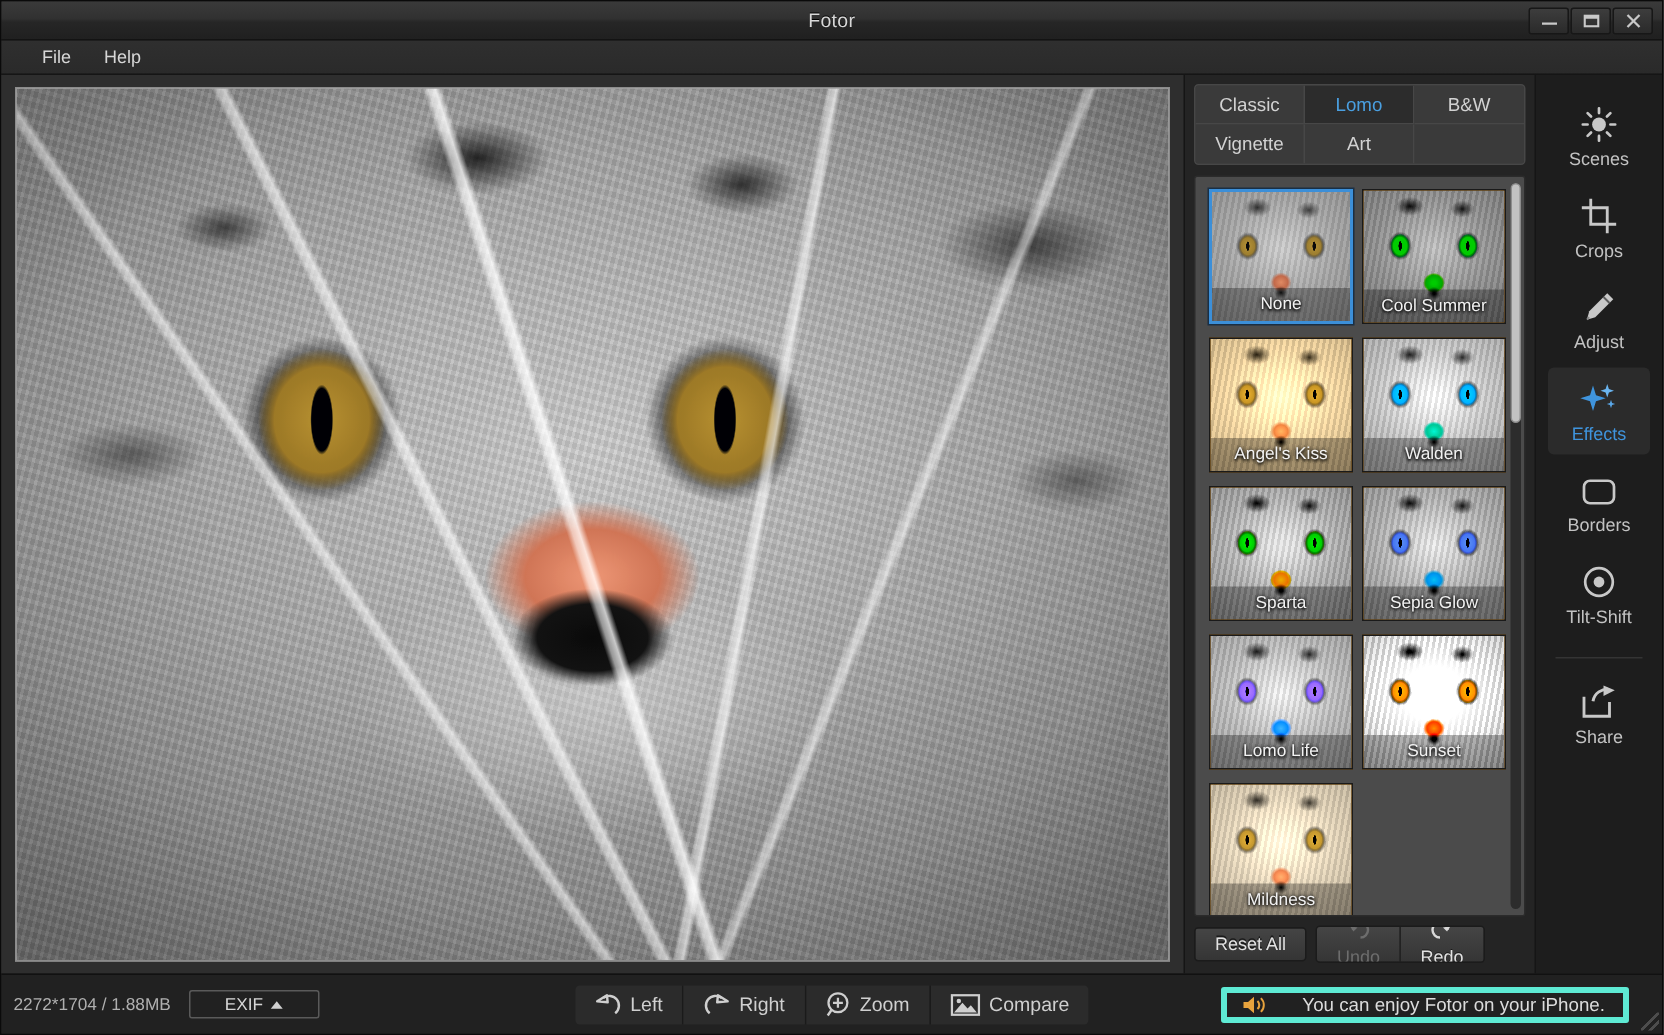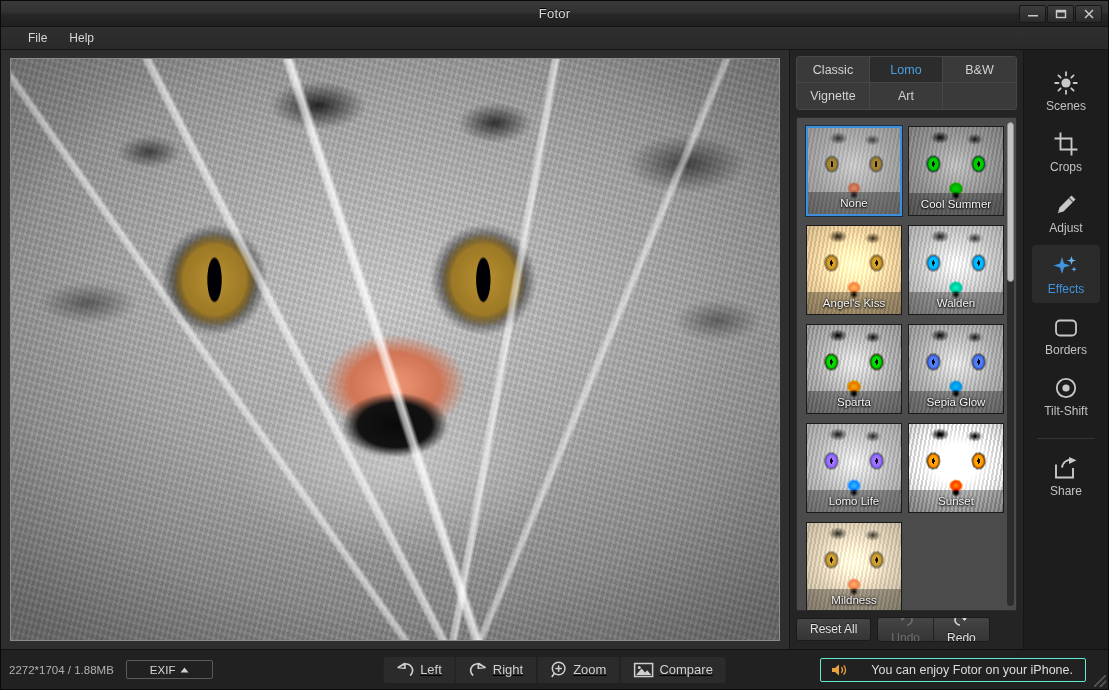--- a/index.html
+++ b/index.html
@@ -262,35 +262,35 @@
   .status-left { display: flex; align-items: center; gap: 12px; }
   .status-text { font-size: 11.5px; color: #b0b0b0; }
   .exif-btn {
     display: inline-flex; align-items: center; gap: 5px;
     height: 19px; padding: 0 23px;
     border: 1px solid #5a5a5a; border-radius: 2px;
     font-size: 11.5px; color: #d6d6d6; background: transparent;
   }
   .center-tools {
     position: absolute; left: 50%; transform: translateX(-50%);
-    display: flex;  text-decoration: underline;
+    display: flex; 
   }
   .ctool {
     display: inline-flex; align-items: center; gap: 6px;
     height: 26px; padding: 0 13px;
     font-size: 13px; color: #cfcfcf;
     background: #2b2b2b;
     border-right: 1px solid #1a1a1a;
   }
   .center-tools .ctool:first-child { border-radius: 3px 0 0 3px; }
   .center-tools .ctool:last-child { border-right: none; border-radius: 0 3px 3px 0; }
   .promo {
     margin-left: auto; display: inline-flex; align-items: center; gap: 24px;
     height: 24px; padding: 0 12px 0 10px;
-    border: 1px solid #5eead4; border-radius: 2px;
+    border: 4px solid #5eead4; border-radius: 2px;
     font-size: 12.5px; color: #dcdcdc;
     margin-right: 14px;
   }
   .grip {
     position: absolute; right: 2px; bottom: 2px; width: 12px; height: 12px;
     background:
       linear-gradient(135deg, transparent 45%, #4d4d4d 45%, #4d4d4d 55%, transparent 55%),
       linear-gradient(135deg, transparent 70%, #4d4d4d 70%, #4d4d4d 80%, transparent 80%);
   }
   svg { overflow: visible; }

